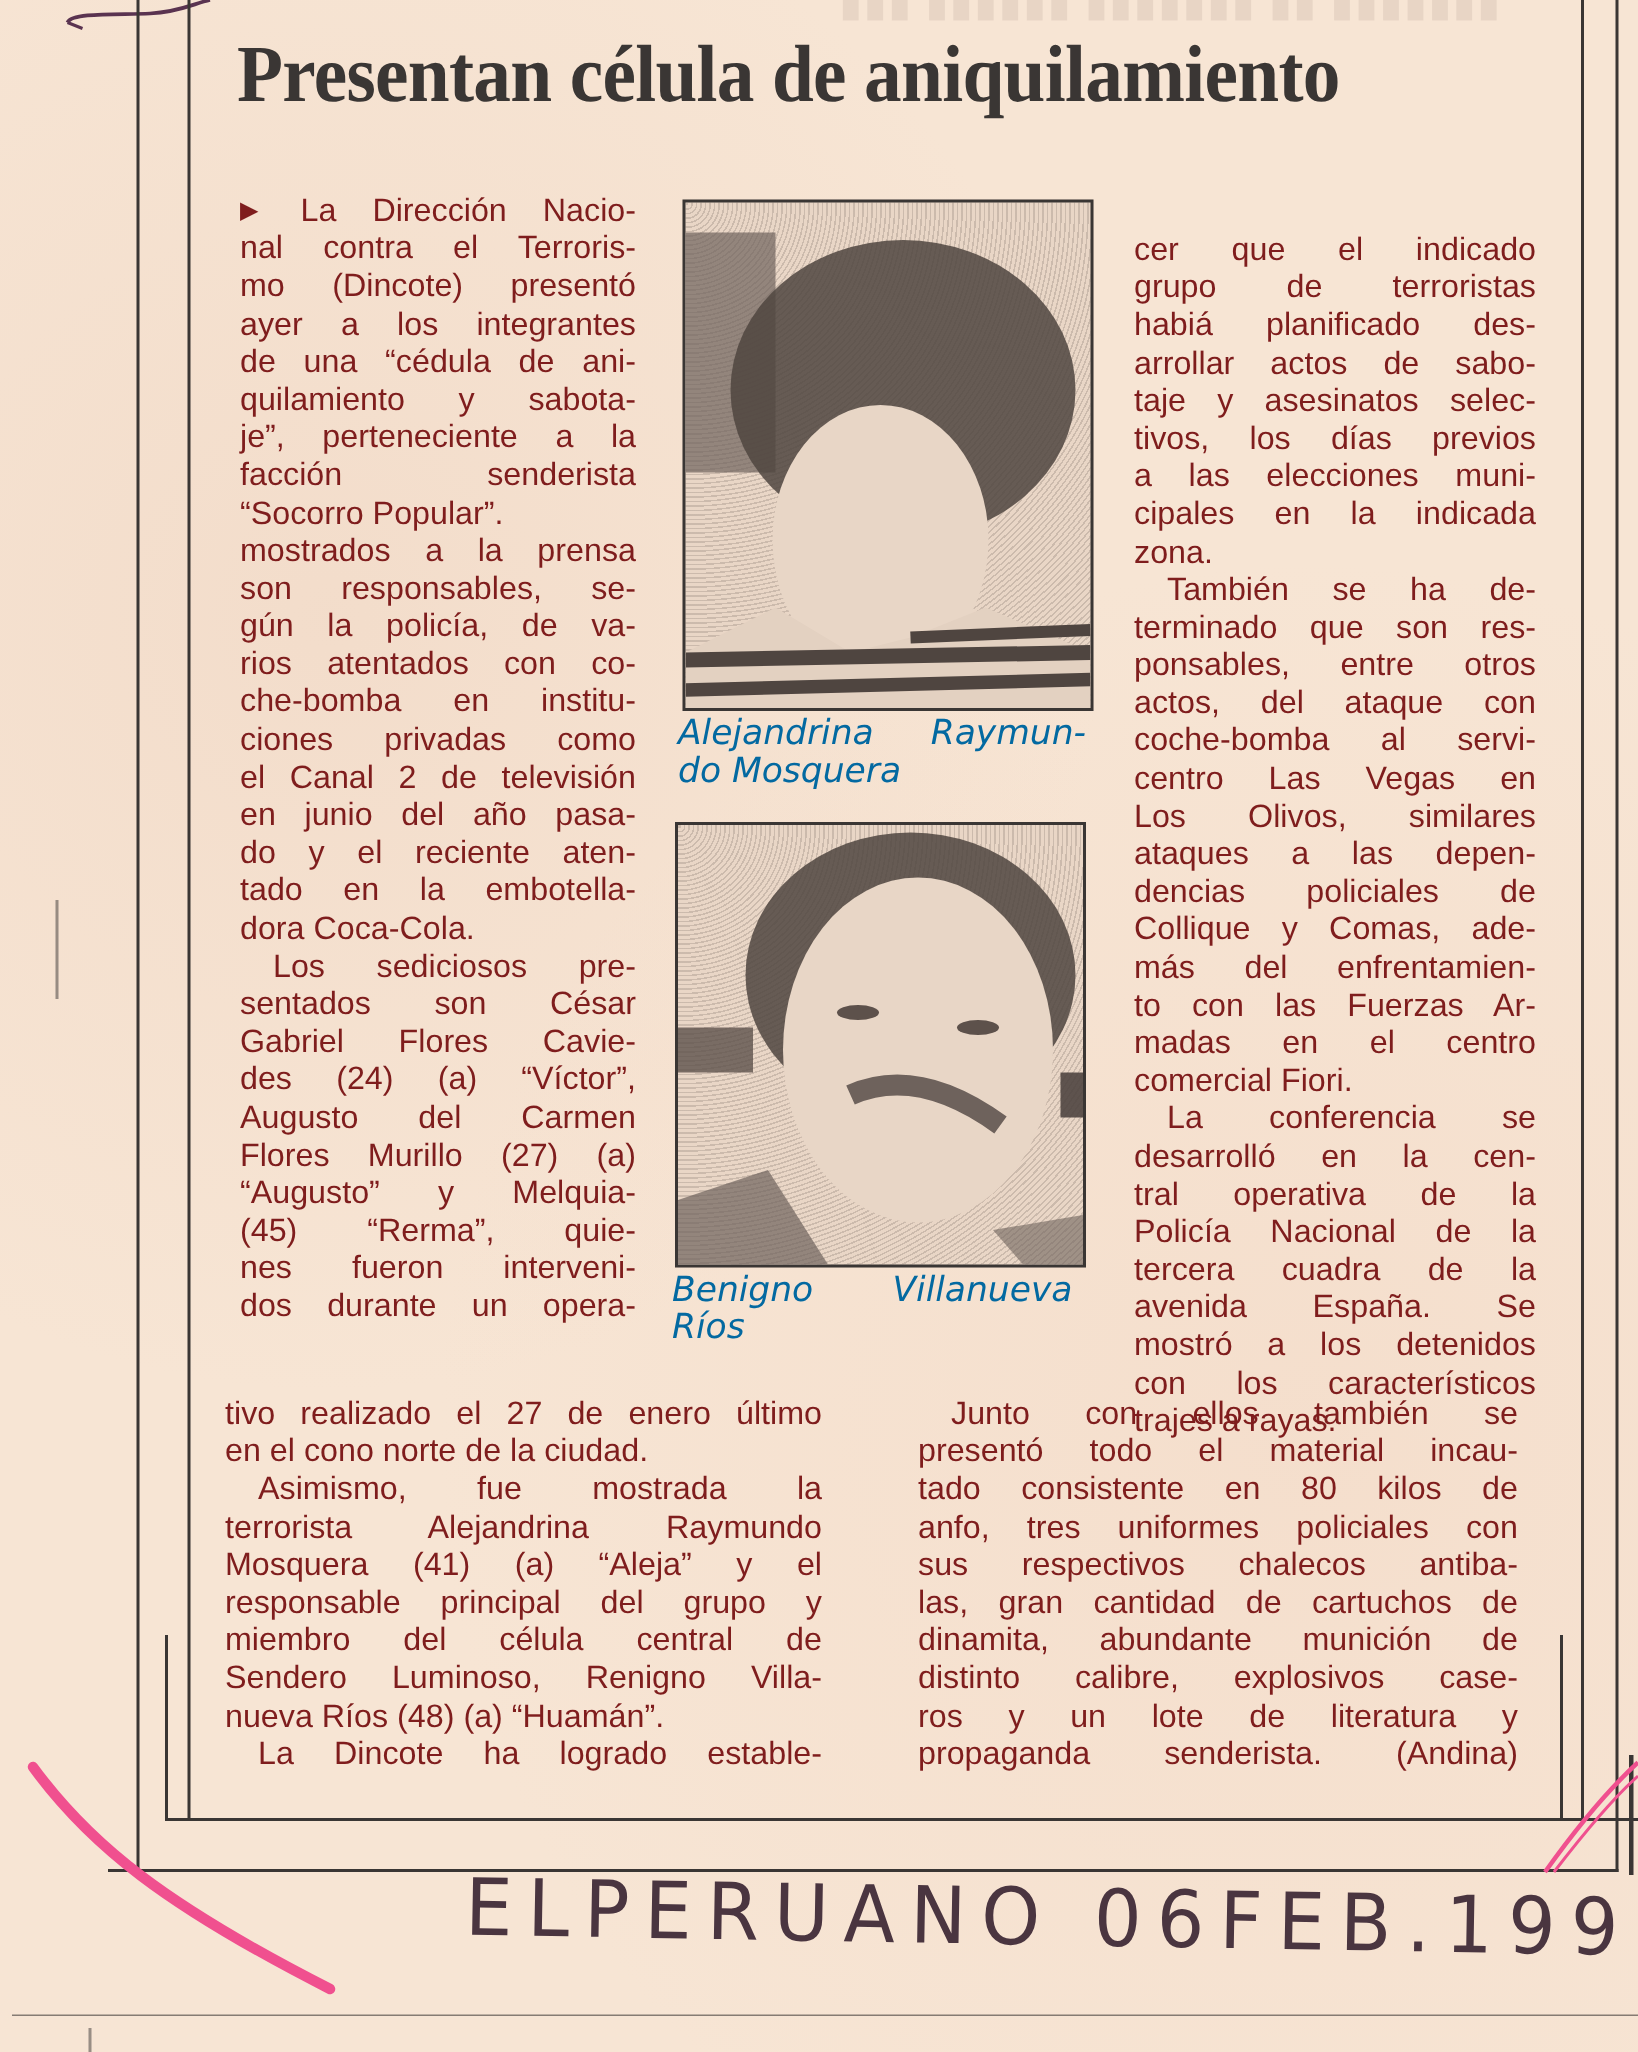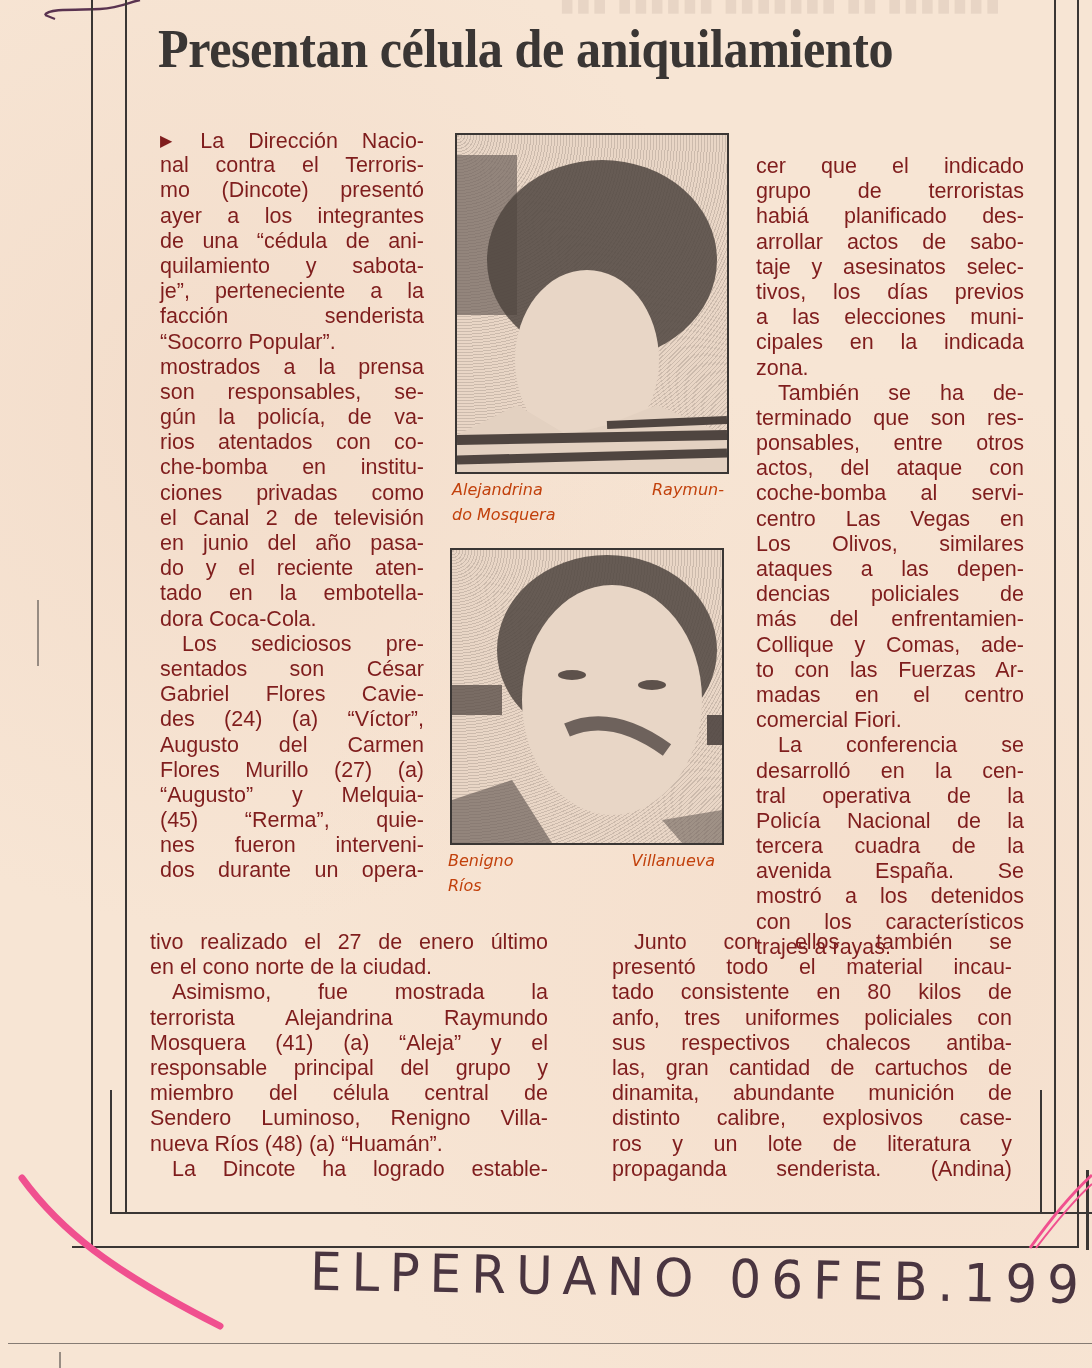--- a/index.html
+++ b/index.html
@@ -30,21 +30,21 @@
     }
     .col .line { display: block; text-align: justify; text-align-last: justify; white-space: nowrap; height: 25.2px; }
     .col .line.last { text-align-last: left; }
     .col .line.indent { padding-left: 22px; }
     .photo {
       position: absolute; border: 2px solid #3a3634; overflow: hidden;
       background: repeating-radial-gradient(circle at 1px 1px, rgba(70,60,55,0.18) 0, rgba(70,60,55,0.18) 1px, transparent 1px, transparent 3px), #e9d6c6;
     }
     .caption {
       position: absolute; font-family: "DejaVu Sans", sans-serif; font-style: italic;
-      font-size: 16px; line-height: 25px; color: #c2410c;
+      font-size: 23px; line-height: 25px; color: #0369a1;
     }
     .handwriting {
       position: absolute; left: 310px; top: 1250px; font-family: "DejaVu Sans", sans-serif;
       font-size: 50px; color: #4a3540; letter-spacing: 10px; font-weight: normal;
       transform: rotate(1deg) scaleY(1.05); white-space: nowrap;
     }
     .bullet { font-size: 16px; vertical-align: 2px; margin-right: 10px; }
   </style>
 </head>
 <body>
@@ -164,22 +164,22 @@
   <span class="line last">zona.</span>
   <span class="line indent">También se ha de-</span>
   <span class="line">terminado que son res-</span>
   <span class="line">ponsables, entre otros</span>
   <span class="line">actos, del ataque con</span>
   <span class="line">coche-bomba al servi-</span>
   <span class="line">centro Las Vegas en</span>
   <span class="line">Los Olivos, similares</span>
   <span class="line">ataques a las depen-</span>
   <span class="line">dencias policiales de</span>
+  <span class="line">Collique y Comas, ade-</span>
   <span class="line">más del enfrentamien-</span>
-  <span class="line">Collique y Comas, ade-</span>
   <span class="line">to con las Fuerzas Ar-</span>
   <span class="line">madas en el centro</span>
   <span class="line last">comercial Fiori.</span>
   <span class="line indent">La conferencia se</span>
   <span class="line">desarrolló en la cen-</span>
   <span class="line">tral operativa de la</span>
   <span class="line">Policía Nacional de la</span>
   <span class="line">tercera cuadra de la</span>
   <span class="line">avenida España. Se</span>
   <span class="line">mostró a los detenidos</span>

